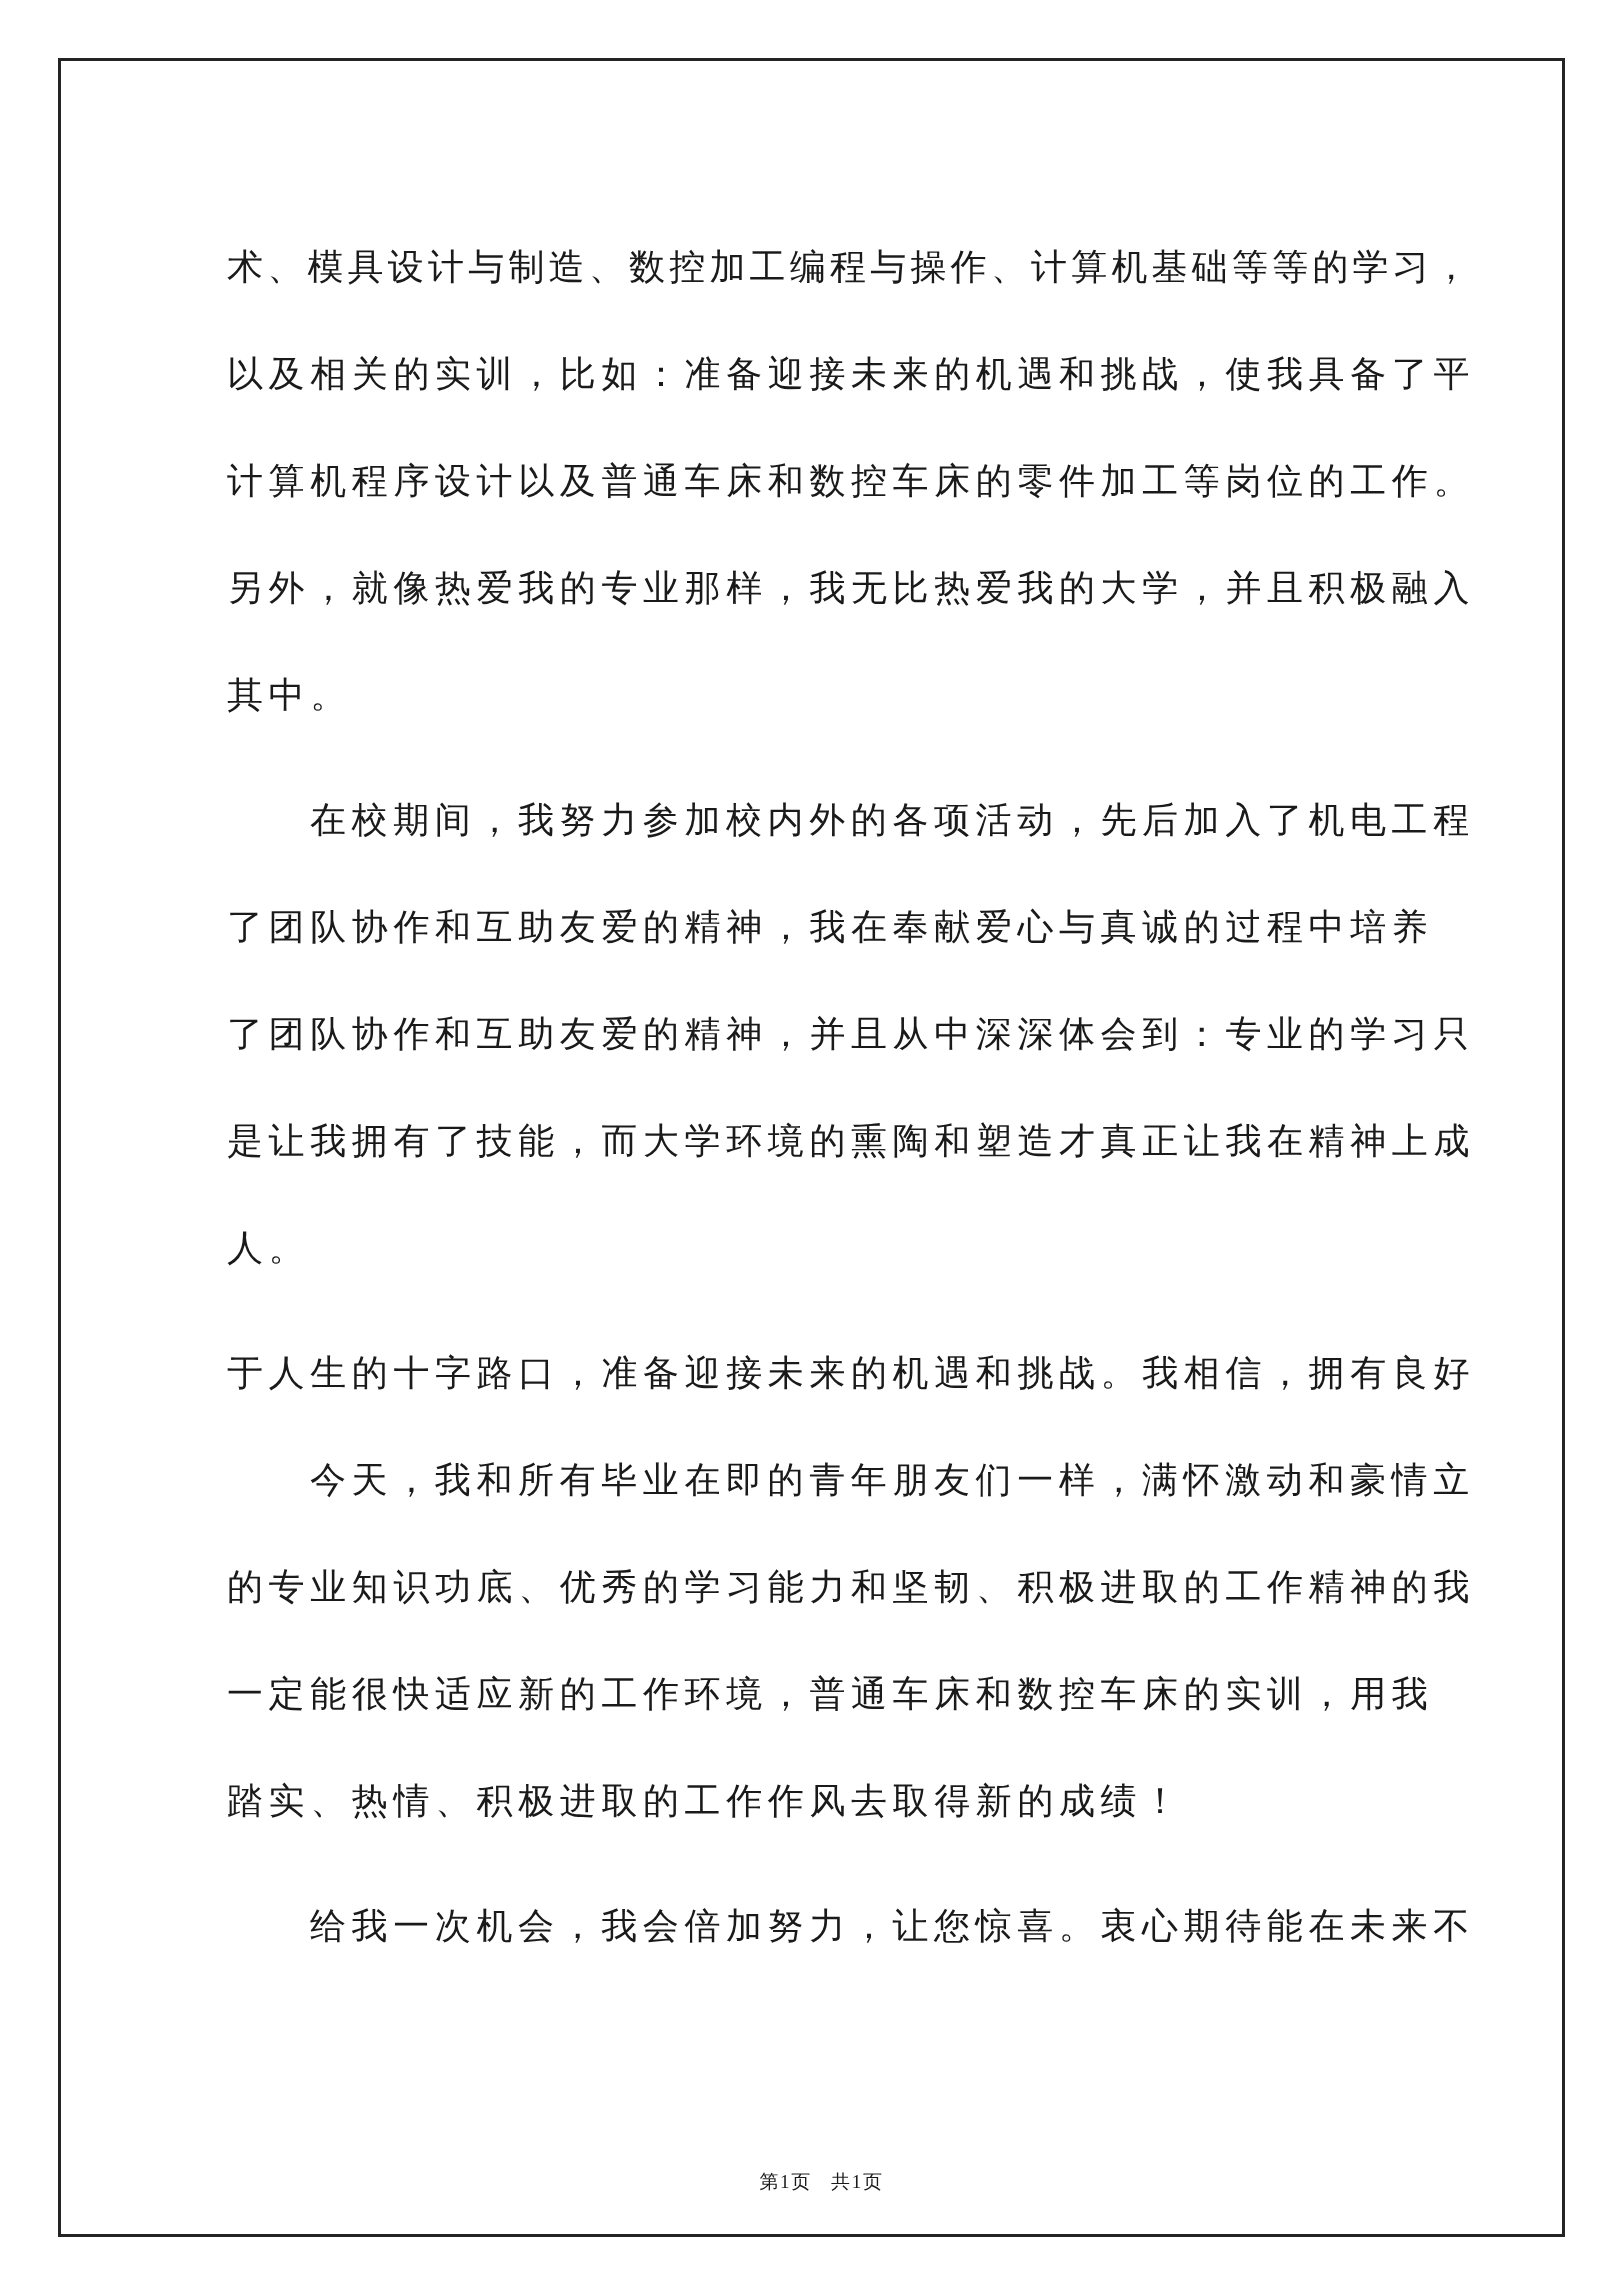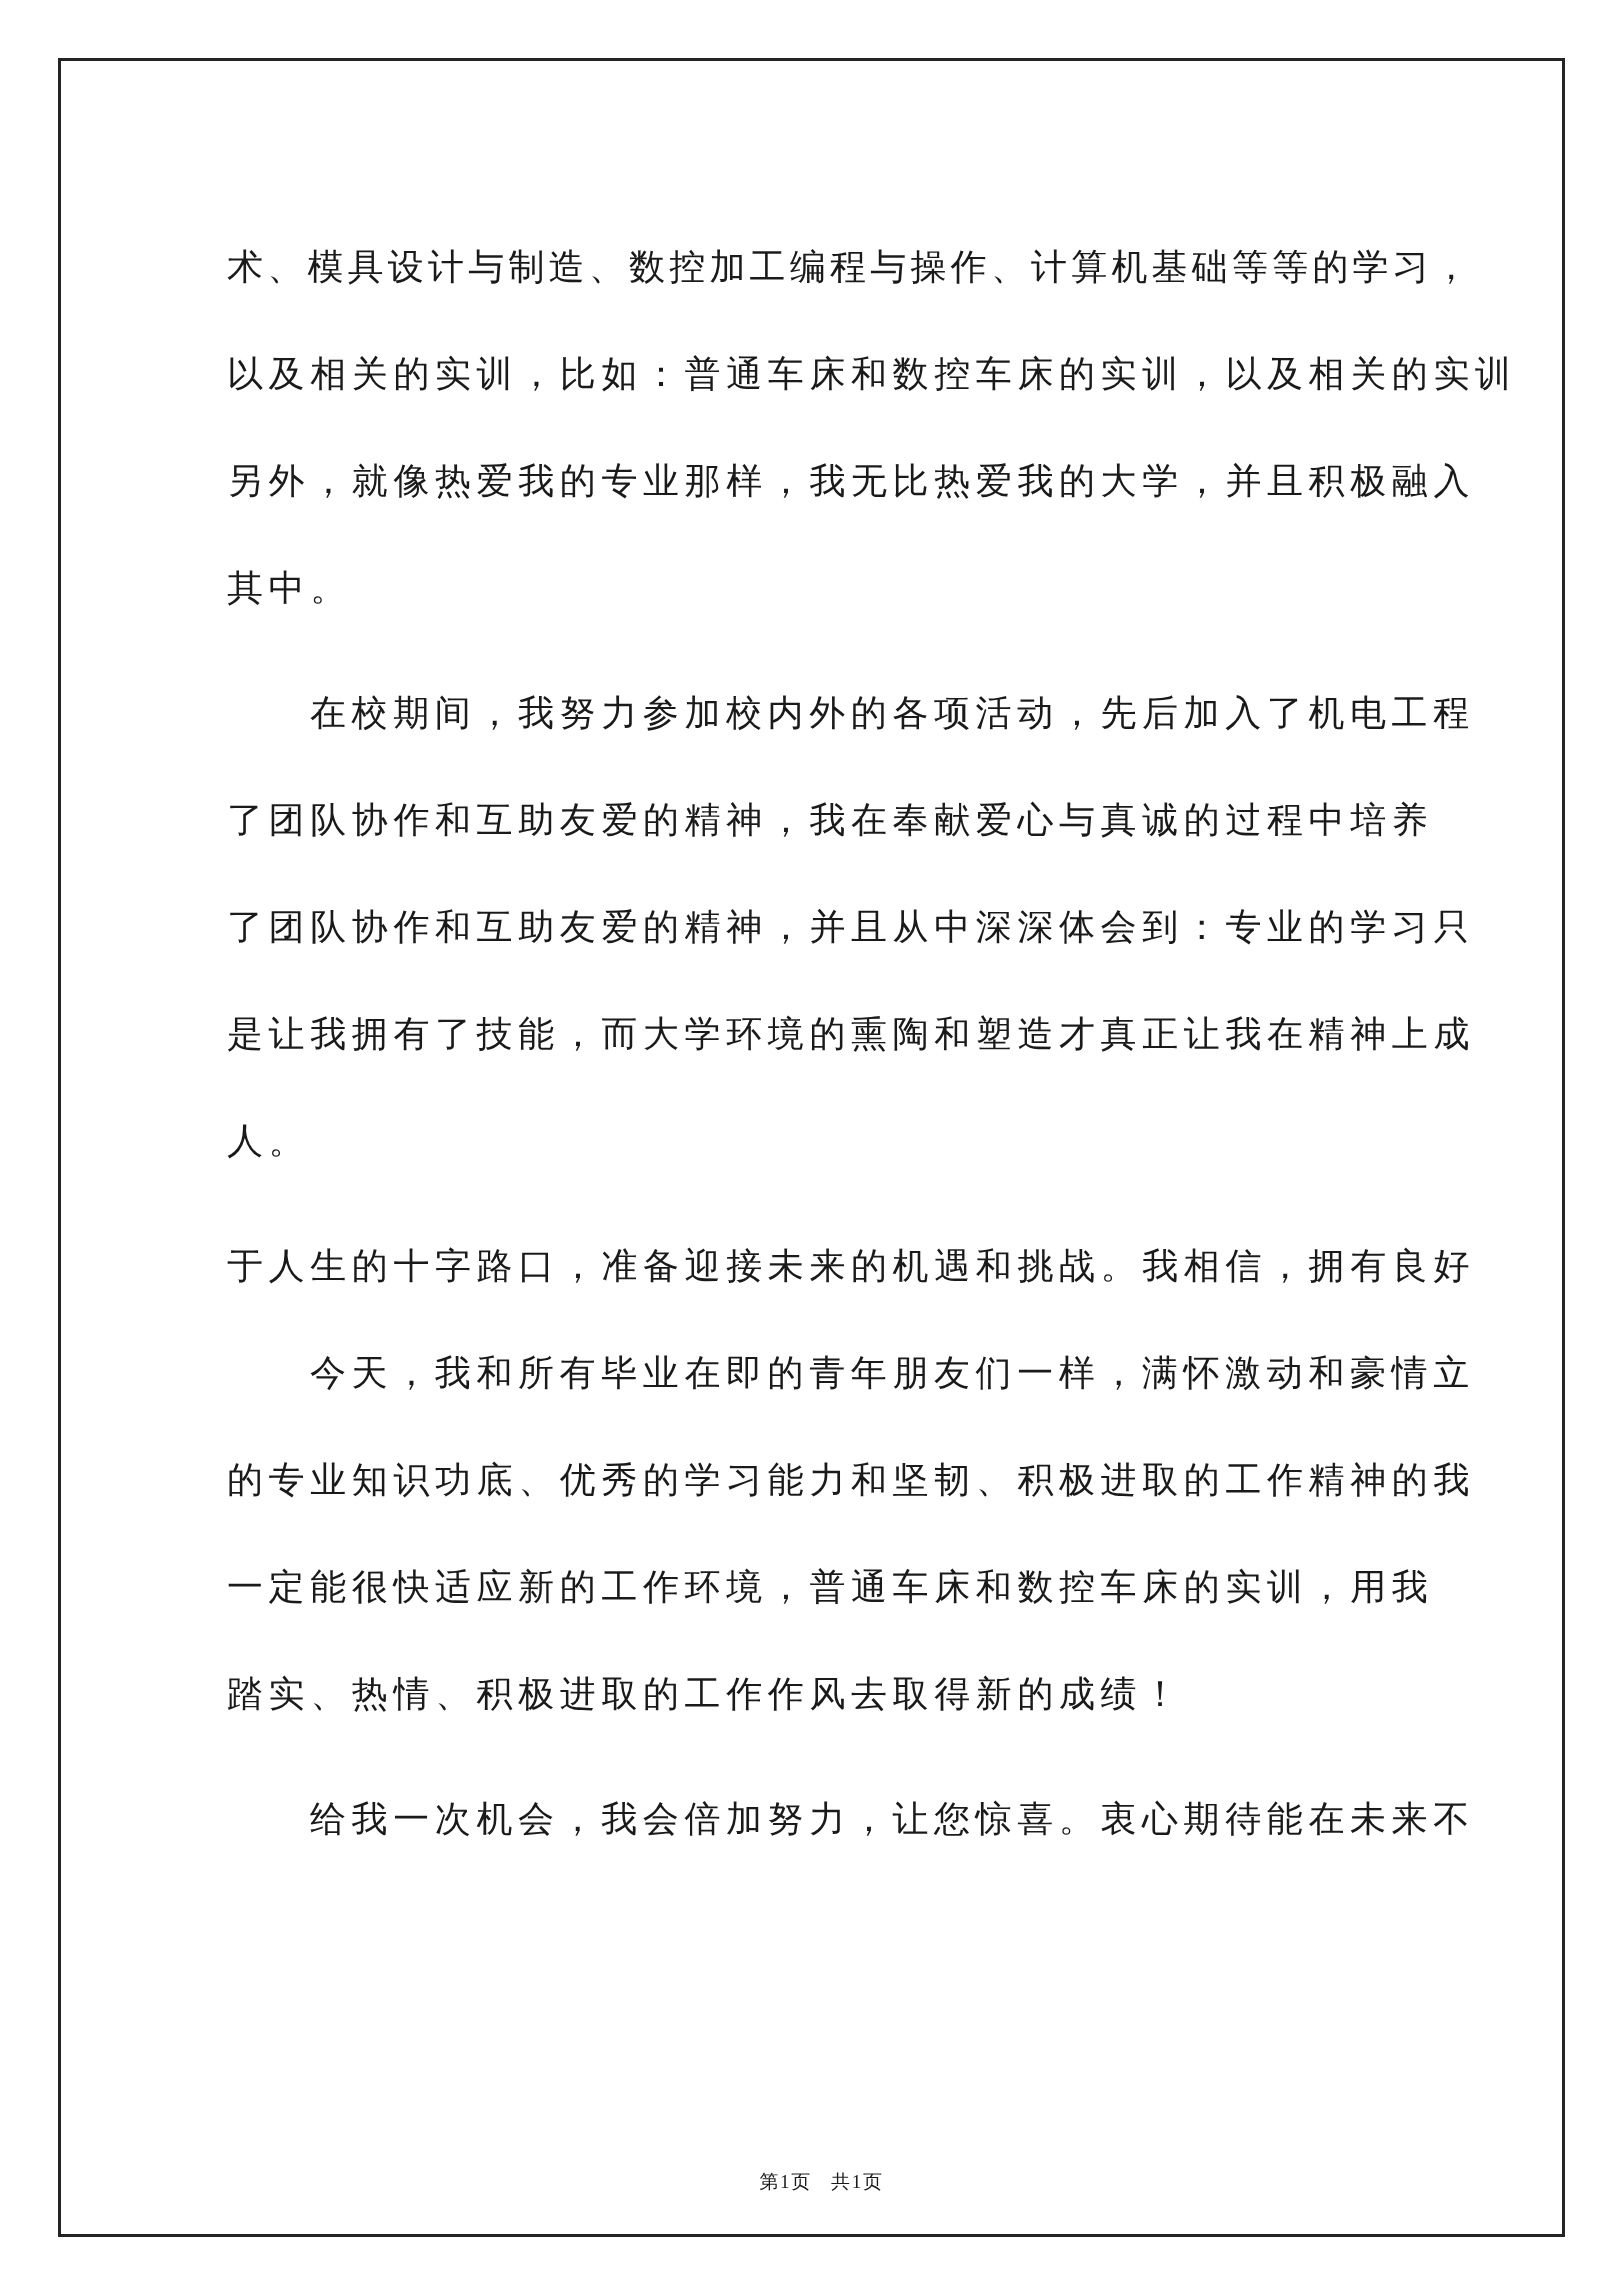--- a/index.html
+++ b/index.html
@@ -70,21 +70,22 @@
 </style>
 </head>
 <body>
 
 <div class="page-border"></div>
 
 <div class="content">
 
   <div class="para">
     <div class="line tight">术、模具设计与制造、数控加工编程与操作、计算机基础等等的学习，</div>
-    <div class="line">以及相关的实训，比如：普通车床和数控车床的实训，以及相关的实训</div>
+    <div class="line">以及相关的实训，比如：准备迎接未来的机遇和挑战，使我具备了平</div>
+    <div class="line">计算机程序设计以及普通车床和数控车床的零件加工等岗位的工作。</div>
     <div class="line">另外，就像热爱我的专业那样，我无比热爱我的大学，并且积极融入</div>
     <div class="line">其中。</div>
   </div>
 
   <div class="para">
     <div class="line indent">在校期间，我努力参加校内外的各项活动，先后加入了机电工程</div>
     <div class="line">了团队协作和互助友爱的精神，我在奉献爱心与真诚的过程中培养</div>
     <div class="line">了团队协作和互助友爱的精神，并且从中深深体会到：专业的学习只</div>
     <div class="line">是让我拥有了技能，而大学环境的熏陶和塑造才真正让我在精神上成</div>
     <div class="line">人。</div>

